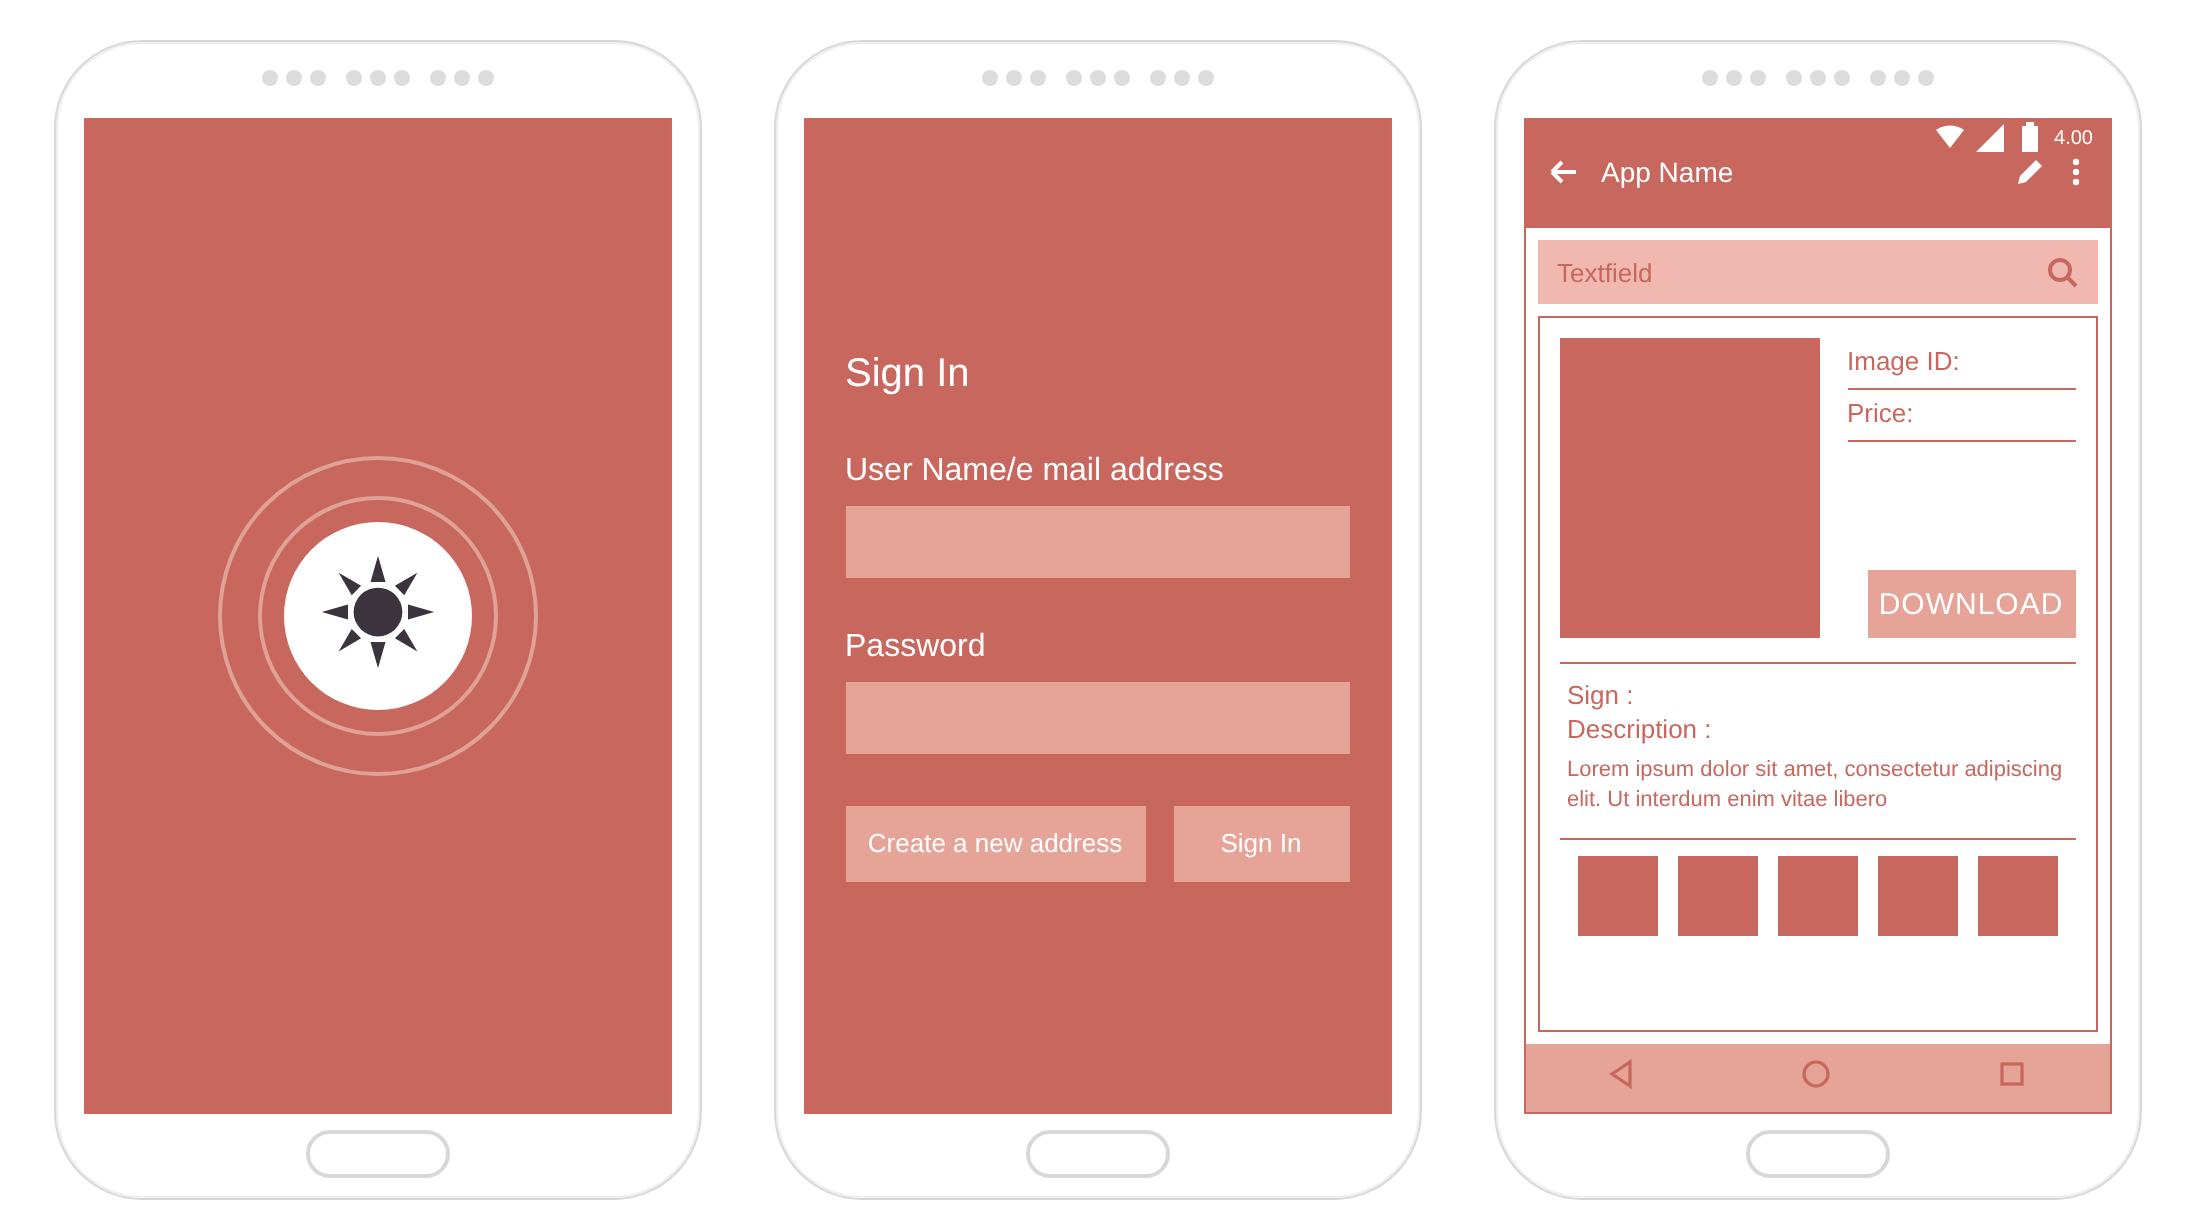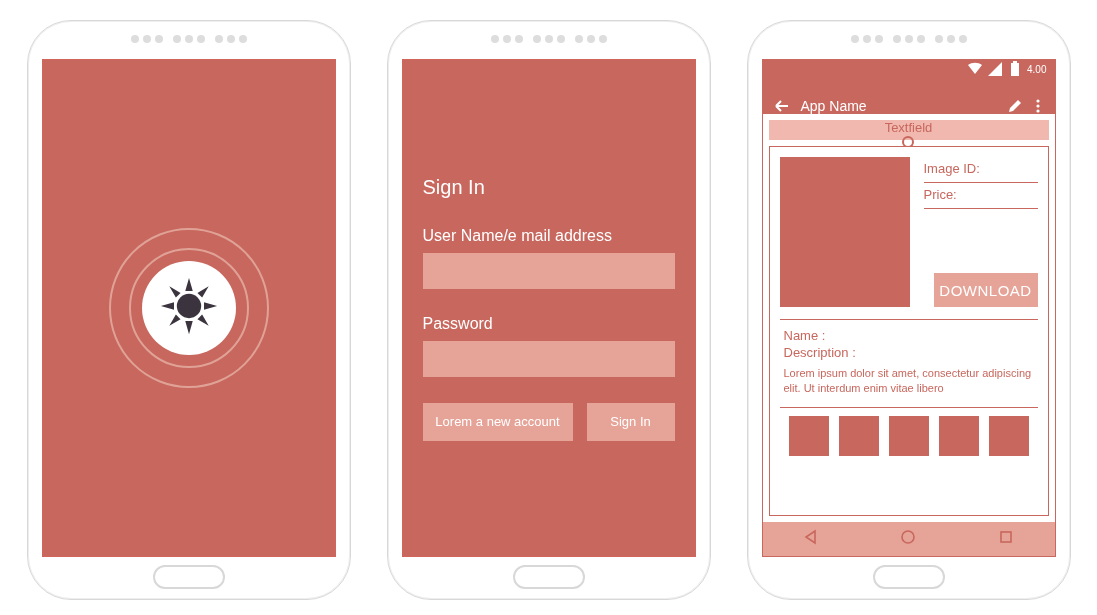--- a/index.html
+++ b/index.html
@@ -98,29 +98,29 @@
 
   
   .screen3 { background: #fff; border:1px solid #c8675d; }
   .statusbar {
     background: #c8675d; color:#fff;
     height: 18px; display:flex; justify-content:flex-end;
     align-items:center; gap:4px; padding: 0 8px; font-size:10px;
   }
   .appbar {
     background: #c8675d; color:#fff;
-    height: 36px; display:flex; align-items:flex-end; padding: 0 10px; gap:12px;
+    height: 36px; display:flex; align-items:flex-start; padding: 0 10px; gap:12px;
   }
   .appbar .spacer { flex:1; }
   .icon { width:16px; height:16px; display:inline-flex; }
   .searchbar {
-    margin: 6px; height: 20px;
+    margin: 6px; height: 32px;
     background: #f0b8af;
     display:flex; align-items:center; padding:0 10px;
-    color:#c8675d; font-size:13px;flex-direction:column;
+    color:#c8675d; font-size:13px;
   }
   .searchbar .spacer { flex:1; }
   .content {
     flex:1; margin: 0 6px 6px 6px;
     border:1px solid #c8675d;
     background:#fff; padding:10px;
     display:flex; flex-direction:column;
     color:#c8675d; font-size:13px;
     overflow:hidden;
   }
@@ -214,21 +214,21 @@
         <span class="dot"></span>
       </div>
   </div>
   <div class="screen form">
     <h2>Sign In</h2>
     <span class="label">User Name/e mail address</span>
     <input class="input" style="">
     <span class="label">Password</span>
     <input class="input" type="password" style="">
     <div class="buttons">
-      <button class="btn">Lorem a new account</button>
+      <button class="btn">Create a new address</button>
       <button class="btn small">Sign In</button>
     </div>
   </div>
   <div class="home-btn"></div>
 </div>
 
 <div class="phone">
   <div class="speaker-dots">
     <div class="cluster">
         <span class="dot"></span>
@@ -305,21 +305,21 @@
       <div class="row1">
         <div class="thumb"></div>
         <div class="meta">
           <div class="line">Image ID:</div>
           <div class="line">Price:</div>
           <div class="gap"></div>
           <button class="dl-btn">DOWNLOAD</button>
         </div>
       </div>
       <div class="divider"></div>
-      <div style="margin-left:4px">Name :</div>
+      <div style="margin-left:4px">Sign :</div>
       <div style="margin:2px 0 0 4px">Description :</div>
       <div class="desc">Lorem ipsum dolor sit amet, consectetur adipiscing elit. Ut interdum enim vitae libero</div>
       <div class="thumbs">
         <div class="sq"></div>
         <div class="sq"></div>
         <div class="sq"></div>
         <div class="sq"></div>
         <div class="sq"></div>
       </div>
     </div>

